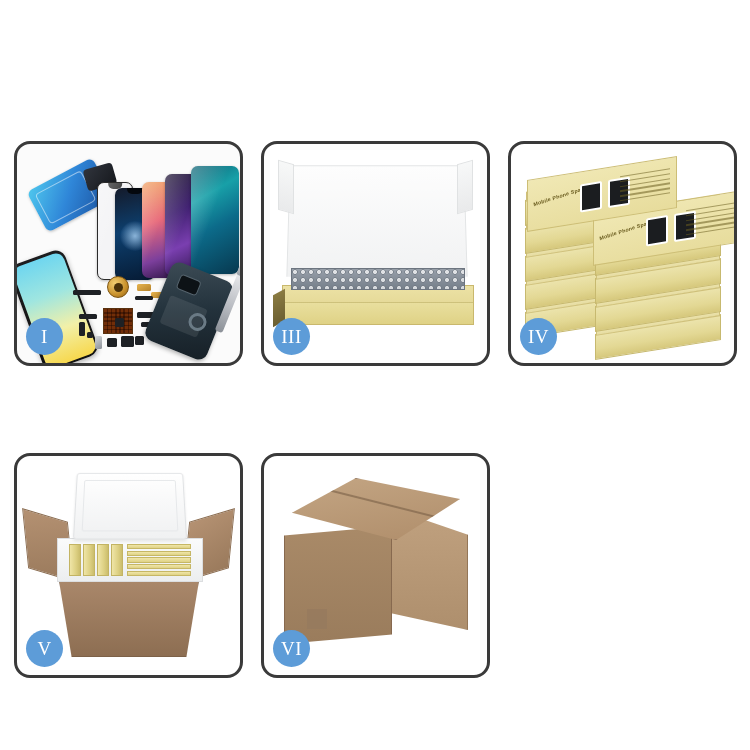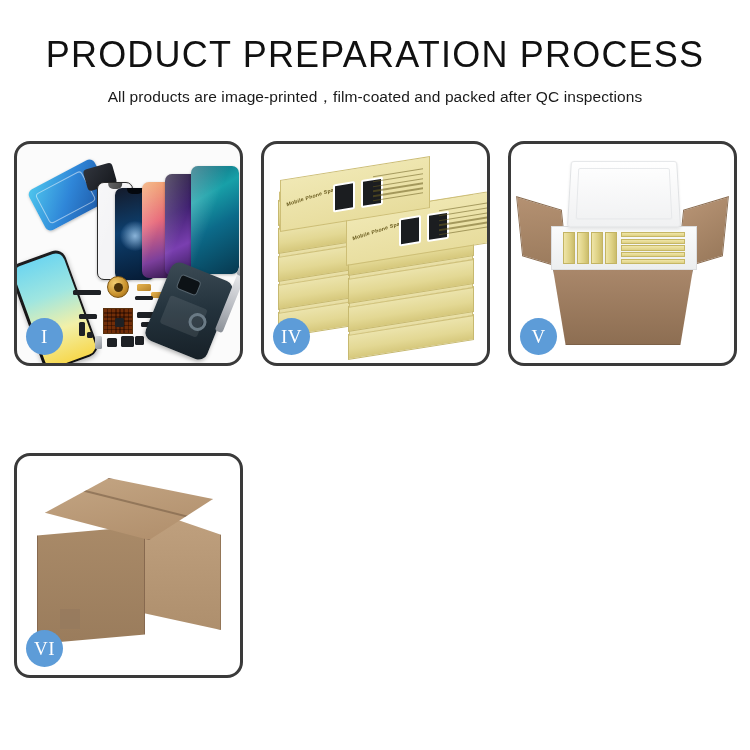--- a/index.html
+++ b/index.html
@@ -414,24 +414,20 @@
     background: rgba(150,122,94,.85);
   }
   .tape.t1 { left: 22px; top: 82px; }
   .tape.t2 { left: 22px; top: 142px; }
 </style>
 </head>
 <body>
 
 <div class="page">
 
-  <div class="header">
-    <div class="title">PRODUCT PREPARATION PROCESS</div>
-    <div class="subtitle">All products are image-printed，film-coated and packed after QC inspections</div>
-  </div>
 
   <div class="grid">
 
     <div class="panel p1">
       <div class="scene">
 
         <div class="lcd-flex">
           <div class="lcd-inner"></div>
         </div>
 
@@ -483,20 +479,33 @@
           <div class="mid"></div>
           <div class="coil"></div>
         </div>
 
         <div class="driver"></div>
       </div>
       <div class="badge">I</div>
     </div>
 
 
+    <div class="panel p3">
+      <div class="scene">
+        <div class="lid-back"></div>
+        <div class="lid-flapL"></div>
+        <div class="lid-flapR"></div>
+        <div class="box3-body">
+          <div class="box3-bubble"></div>
+          <div class="box3-front"></div>
+          <div class="box3-sideL"></div>
+        </div>
+      </div>
+      <div class="badge">III</div>
+    </div>
 
     <div class="panel p4">
       <div class="scene">
         <div class="stack">
           <div class="sbox l5">
               <div class="top"></div>
             </div>
           <div class="sbox l4">
               <div class="top"></div>
             </div>

